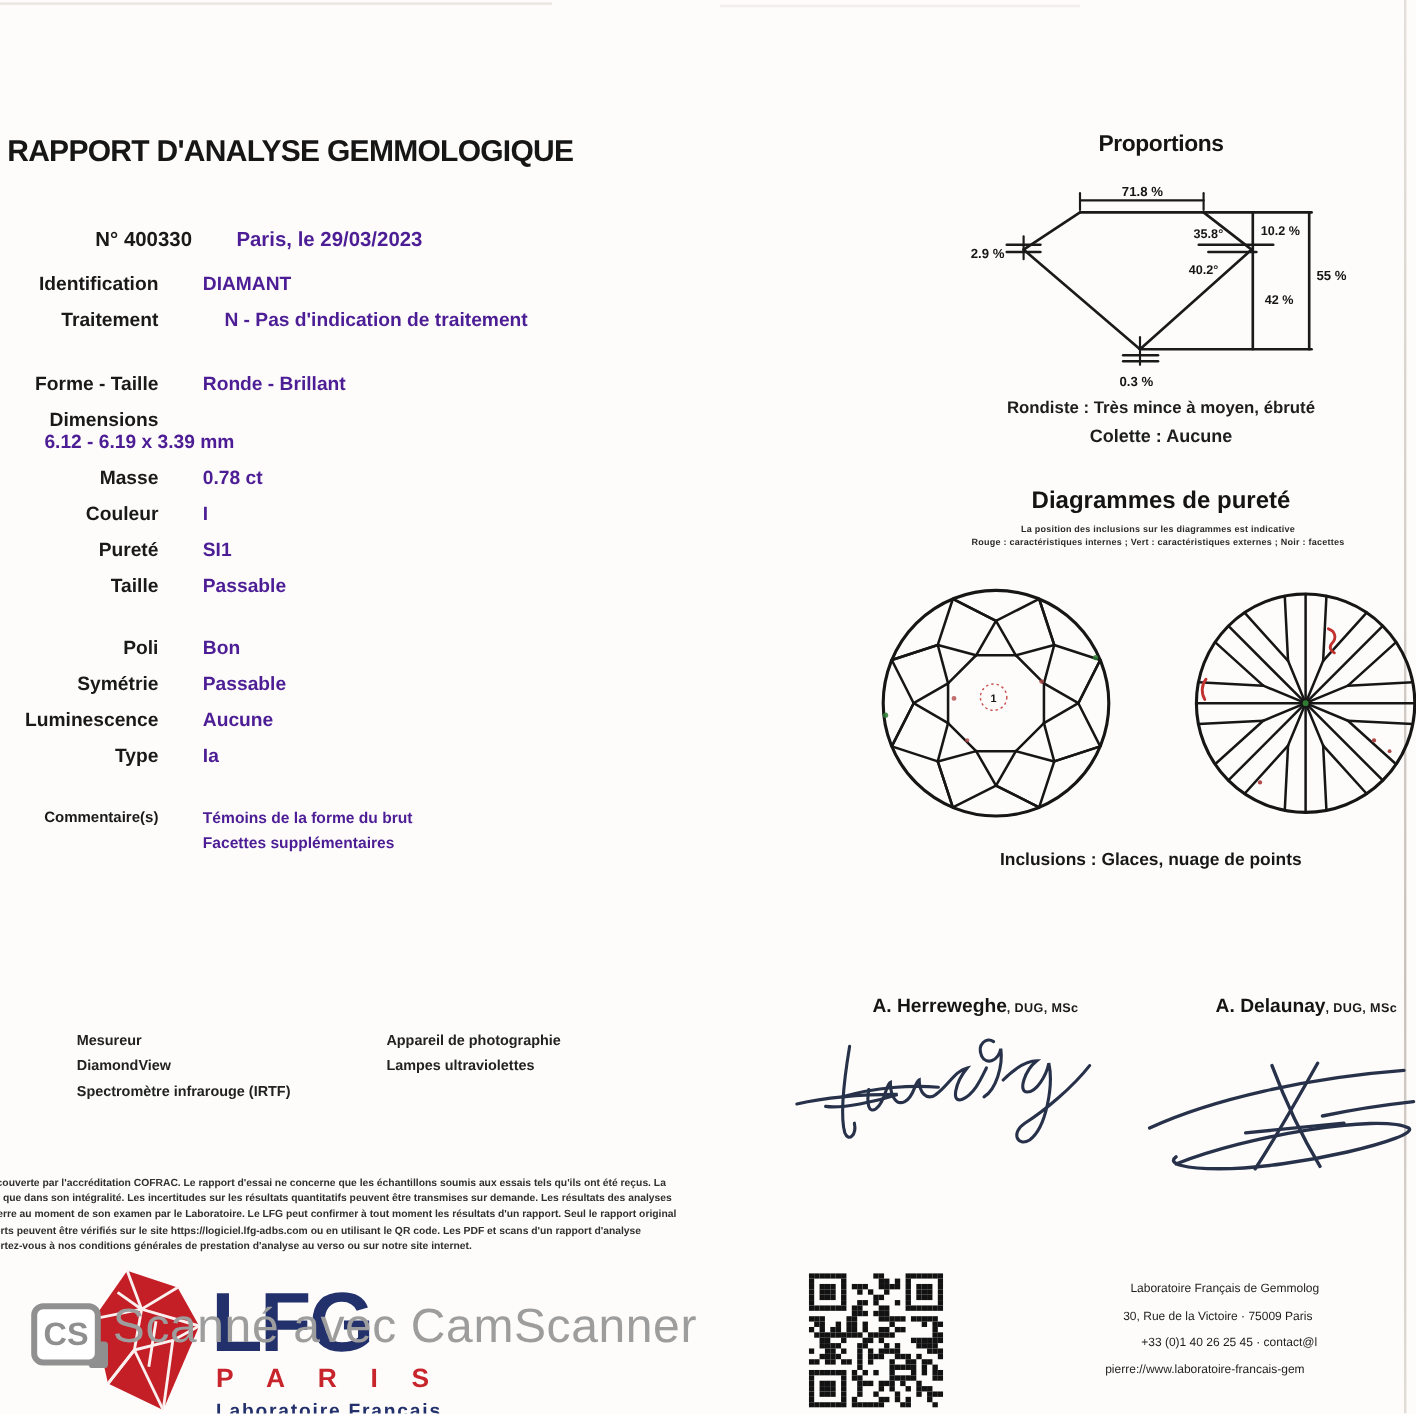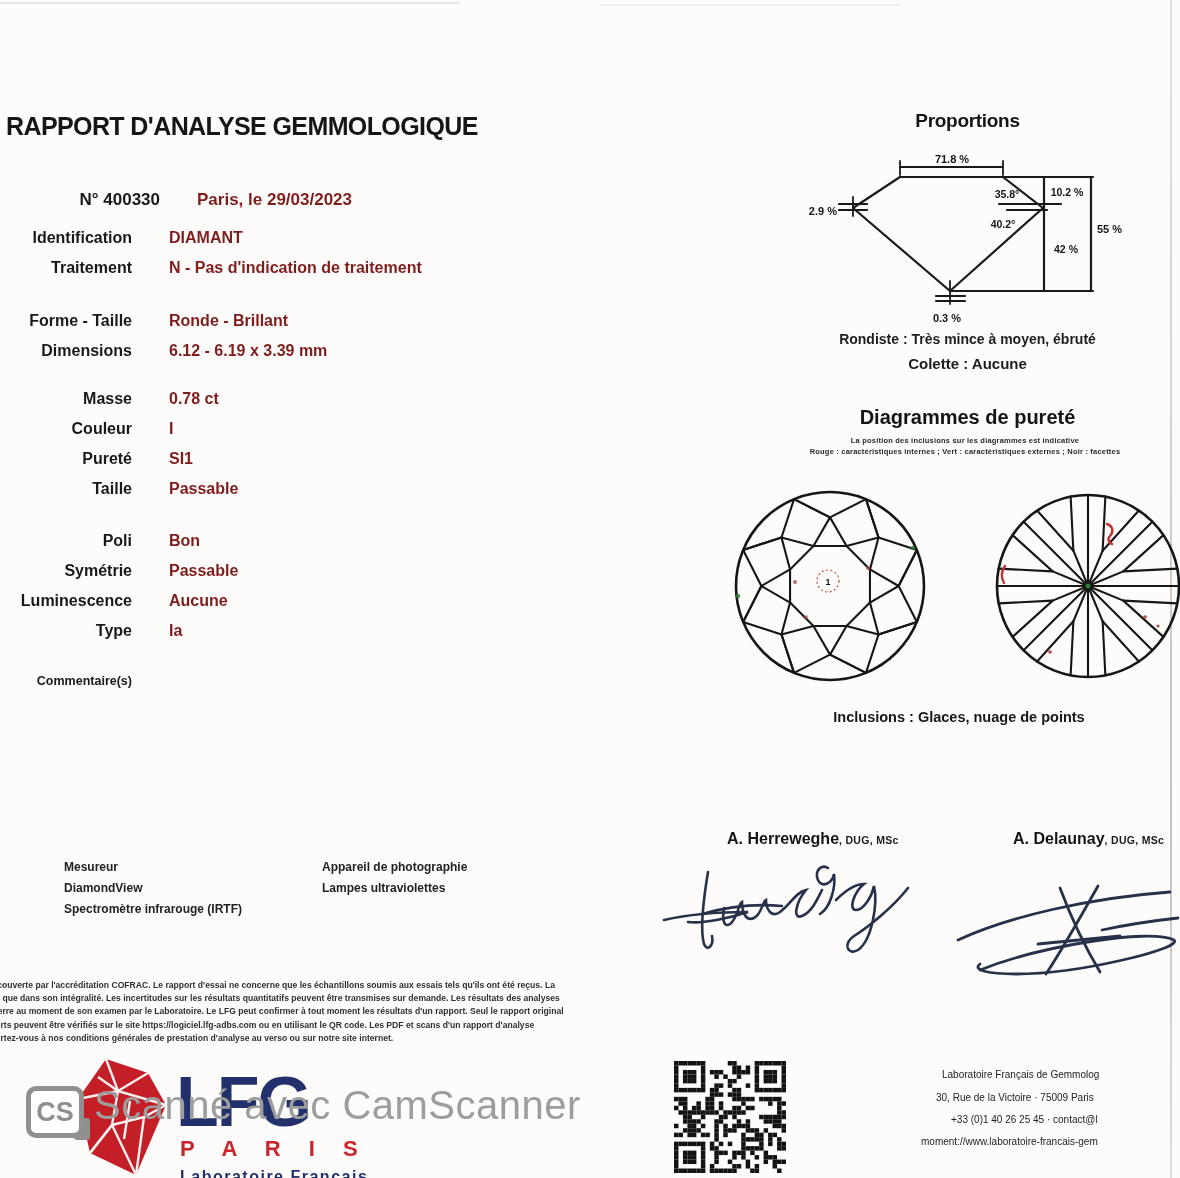--- a/index.html
+++ b/index.html
@@ -8,21 +8,21 @@
     background:#fdfcfb;
     font-family:"Liberation Sans", sans-serif;
     color:#1b1b1b;
     -webkit-font-smoothing:antialiased;
   }
   .abs{position:absolute;}
   
   .doc-title{left:6px;top:112px;font-size:25px;font-weight:700;letter-spacing:-0.6px;color:#161616;white-space:nowrap;}
   .field-row{position:absolute;display:flex;white-space:nowrap;}
   .field-label{width:132px;text-align:right;font-weight:700;font-size:16px;color:#191919;}
-  .field-value{margin-left:37px;font-weight:700;font-size:16px;color:#7f1d1d;}
+  .field-value{margin-left:37px;font-weight:700;font-size:16px;color:#4c1d95;}
   .hdr .field-label,.hdr .field-value{font-size:17px;}
   .cm .field-label{font-size:12.5px;padding-top:3px;}
   .cm .field-value{font-size:13px;line-height:21px;}
   
   .prop-title{left:795px;top:110px;width:345px;text-align:center;font-size:19px;font-weight:700;letter-spacing:-0.3px;color:#141414;}
   .prop-note{left:795px;width:345px;text-align:center;font-weight:700;color:#1d1d1d;white-space:nowrap;}
   svg text{font-family:"Liberation Sans",sans-serif;font-weight:700;fill:#161616;}
   
   .clar-title{left:790px;top:406px;width:355px;text-align:center;font-size:20px;font-weight:700;color:#141414;}
   .clar-note{left:760px;width:410px;text-align:center;font-weight:700;color:#2a2a2a;letter-spacing:0.2px;}
@@ -57,30 +57,30 @@
 
 <div class="field-row hdr" style="left:0;top:190px;padding-left:28px;">
   <div class="field-label">N° 400330</div>
   <div class="field-value">Paris, le 29/03/2023</div>
 </div>
 
 <div class="field-row" style="left:0;top:229px;">
   <div class="field-label">Identification</div>
   <div class="field-value">DIAMANT</div>
 </div>
-<div class="field-row" style="left:0;top:259px;">
+<div class="field-row" style="left:0;top:259px;gap:18px;">
   <div class="field-label">Traitement</div>
   <div class="field-value">N - Pas d'indication de traitement</div>
 </div>
 
 <div class="field-row" style="left:0;top:312px;">
   <div class="field-label">Forme - Taille</div>
   <div class="field-value">Ronde - Brillant</div>
 </div>
-<div class="field-row" style="left:0;top:342px;">
+<div class="field-row" style="left:0;top:342px;flex-direction:column;">
   <div class="field-label">Dimensions</div>
   <div class="field-value">6.12 - 6.19 x 3.39 mm</div>
 </div>
 
 <div class="field-row" style="left:0;top:390px;">
   <div class="field-label">Masse</div>
   <div class="field-value">0.78 ct</div>
 </div>
 <div class="field-row" style="left:0;top:420px;">
   <div class="field-label">Couleur</div>
@@ -107,20 +107,24 @@
   <div class="field-label">Luminescence</div>
   <div class="field-value">Aucune</div>
 </div>
 <div class="field-row" style="left:0;top:622px;">
   <div class="field-label">Type</div>
   <div class="field-value">Ia</div>
 </div>
 
 <div class="field-row cm" style="left:0;top:671px;">
   <div class="field-label">Commentaire(s)</div>
+  <div class="field-value">
+    <div>Témoins de la forme du brut</div>
+    <div>Facettes supplémentaires</div>
+  </div>
 </div>
 
 <div class="abs prop-title">Proportions</div>
 <svg class="abs" style="left:795px;top:148px;" width="345" height="232" viewBox="0 0 345 232">
   <g stroke="#1a1a1a" stroke-width="2.2" fill="none" stroke-linecap="round">
 
     <line x1="105" y1="29" x2="208" y2="29"></line>
     <line x1="208" y1="29" x2="298" y2="29"></line>
     <line x1="105" y1="29" x2="58" y2="60"></line>
     <line x1="208" y1="29" x2="248" y2="60"></line>
@@ -644,13 +648,13 @@
       <rect x="3" y="24" width="1" height="1"></rect>
       <rect x="4" y="24" width="1" height="1"></rect>
       <rect x="5" y="24" width="1" height="1"></rect>
       <rect x="6" y="24" width="1" height="1"></rect>
     </g>
 </svg>
 
 <div class="abs addr" style="left:942px;top:1069px;">Laboratoire Français de Gemmolog</div>
 <div class="abs addr" style="left:936px;top:1092px;">30, Rue de la Victoire · 75009 Paris</div>
 <div class="abs addr" style="left:951px;top:1114px;">+33 (0)1 40 26 25 45 · contact@l</div>
-<div class="abs addr" style="left:921px;top:1136px;">moment://www.laboratoire-francais-gem</div>
+<div class="abs addr" style="left:921px;top:1136px;">pierre://www.laboratoire-francais-gem</div>
 
 </body></html>

